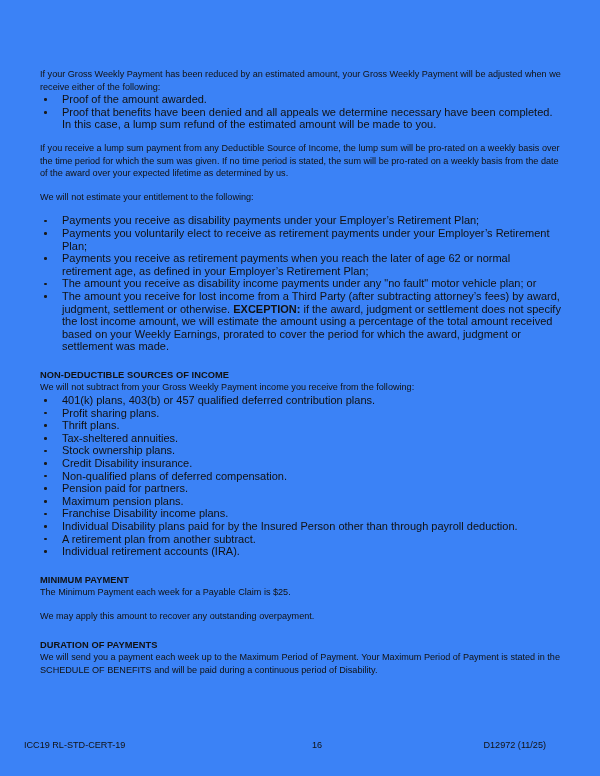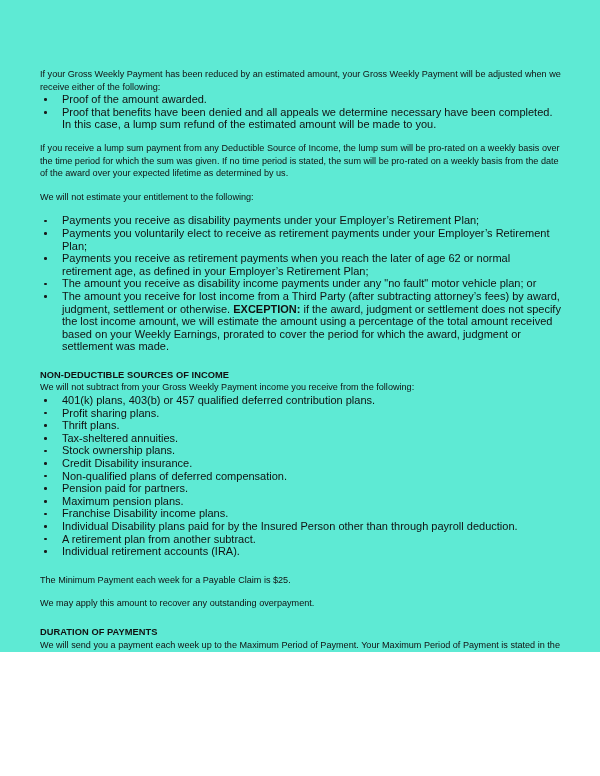--- a/index.html
+++ b/index.html
@@ -9,22 +9,22 @@
     background: #ffffff;
   }
   body {
     font-family: "Liberation Sans", sans-serif;
     color: #111111;
     -webkit-font-smoothing: antialiased;
   }
   .page {
     position: relative;
     width: 600px;
-    height: 652px;
-    background: #5eead4;
+    height: 776px;
+    background: #3b82f6;
     overflow: hidden;
     box-sizing: border-box;
   }
   .content {
     position: absolute;
     left: 40px;
     top: 68px;
     width: 522px;
   }
   .para {
@@ -192,20 +192,21 @@
         <span>A retirement plan from another subtract.</span>
       </li>
       <li>
         <span class="bullet-dot"></span>
         <span>Individual retirement accounts (IRA).</span>
       </li>
     </ul>
 
     <div class="gap-xl"></div>
 
+    <h2 class="heading">MINIMUM PAYMENT</h2>
     <p class="para">The Minimum Payment each week for a Payable Claim is $25.</p>
 
     <div class="gap-md"></div>
 
     <p class="para">We may apply this amount to recover any outstanding overpayment.</p>
 
     <div class="gap-xl"></div>
 
     <h2 class="heading">DURATION OF PAYMENTS</h2>
     <p class="para">We will send you a payment each week up to the Maximum Period of Payment.  Your Maximum Period of Payment is stated in the SCHEDULE OF BENEFITS and will be paid during a continuous period of Disability.</p>

